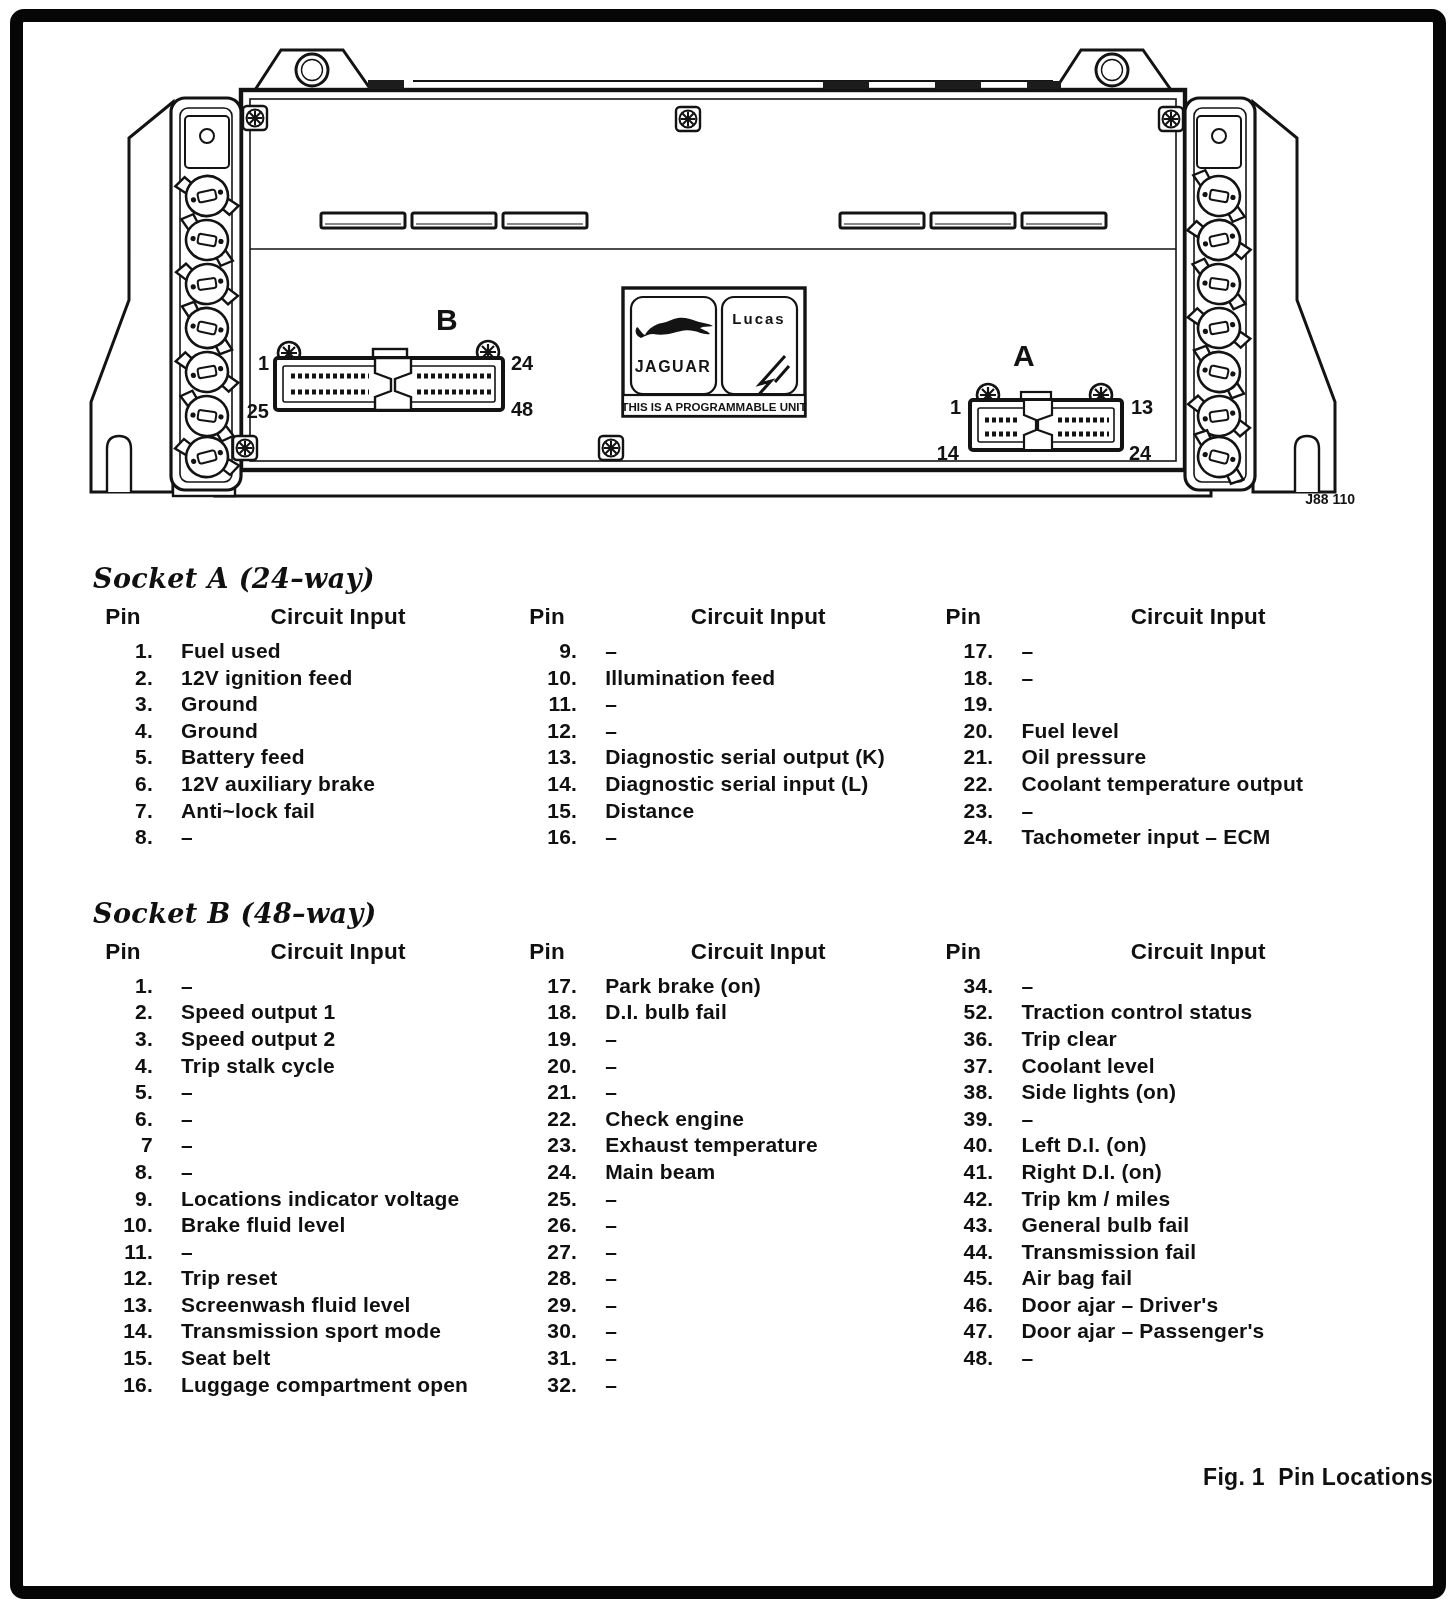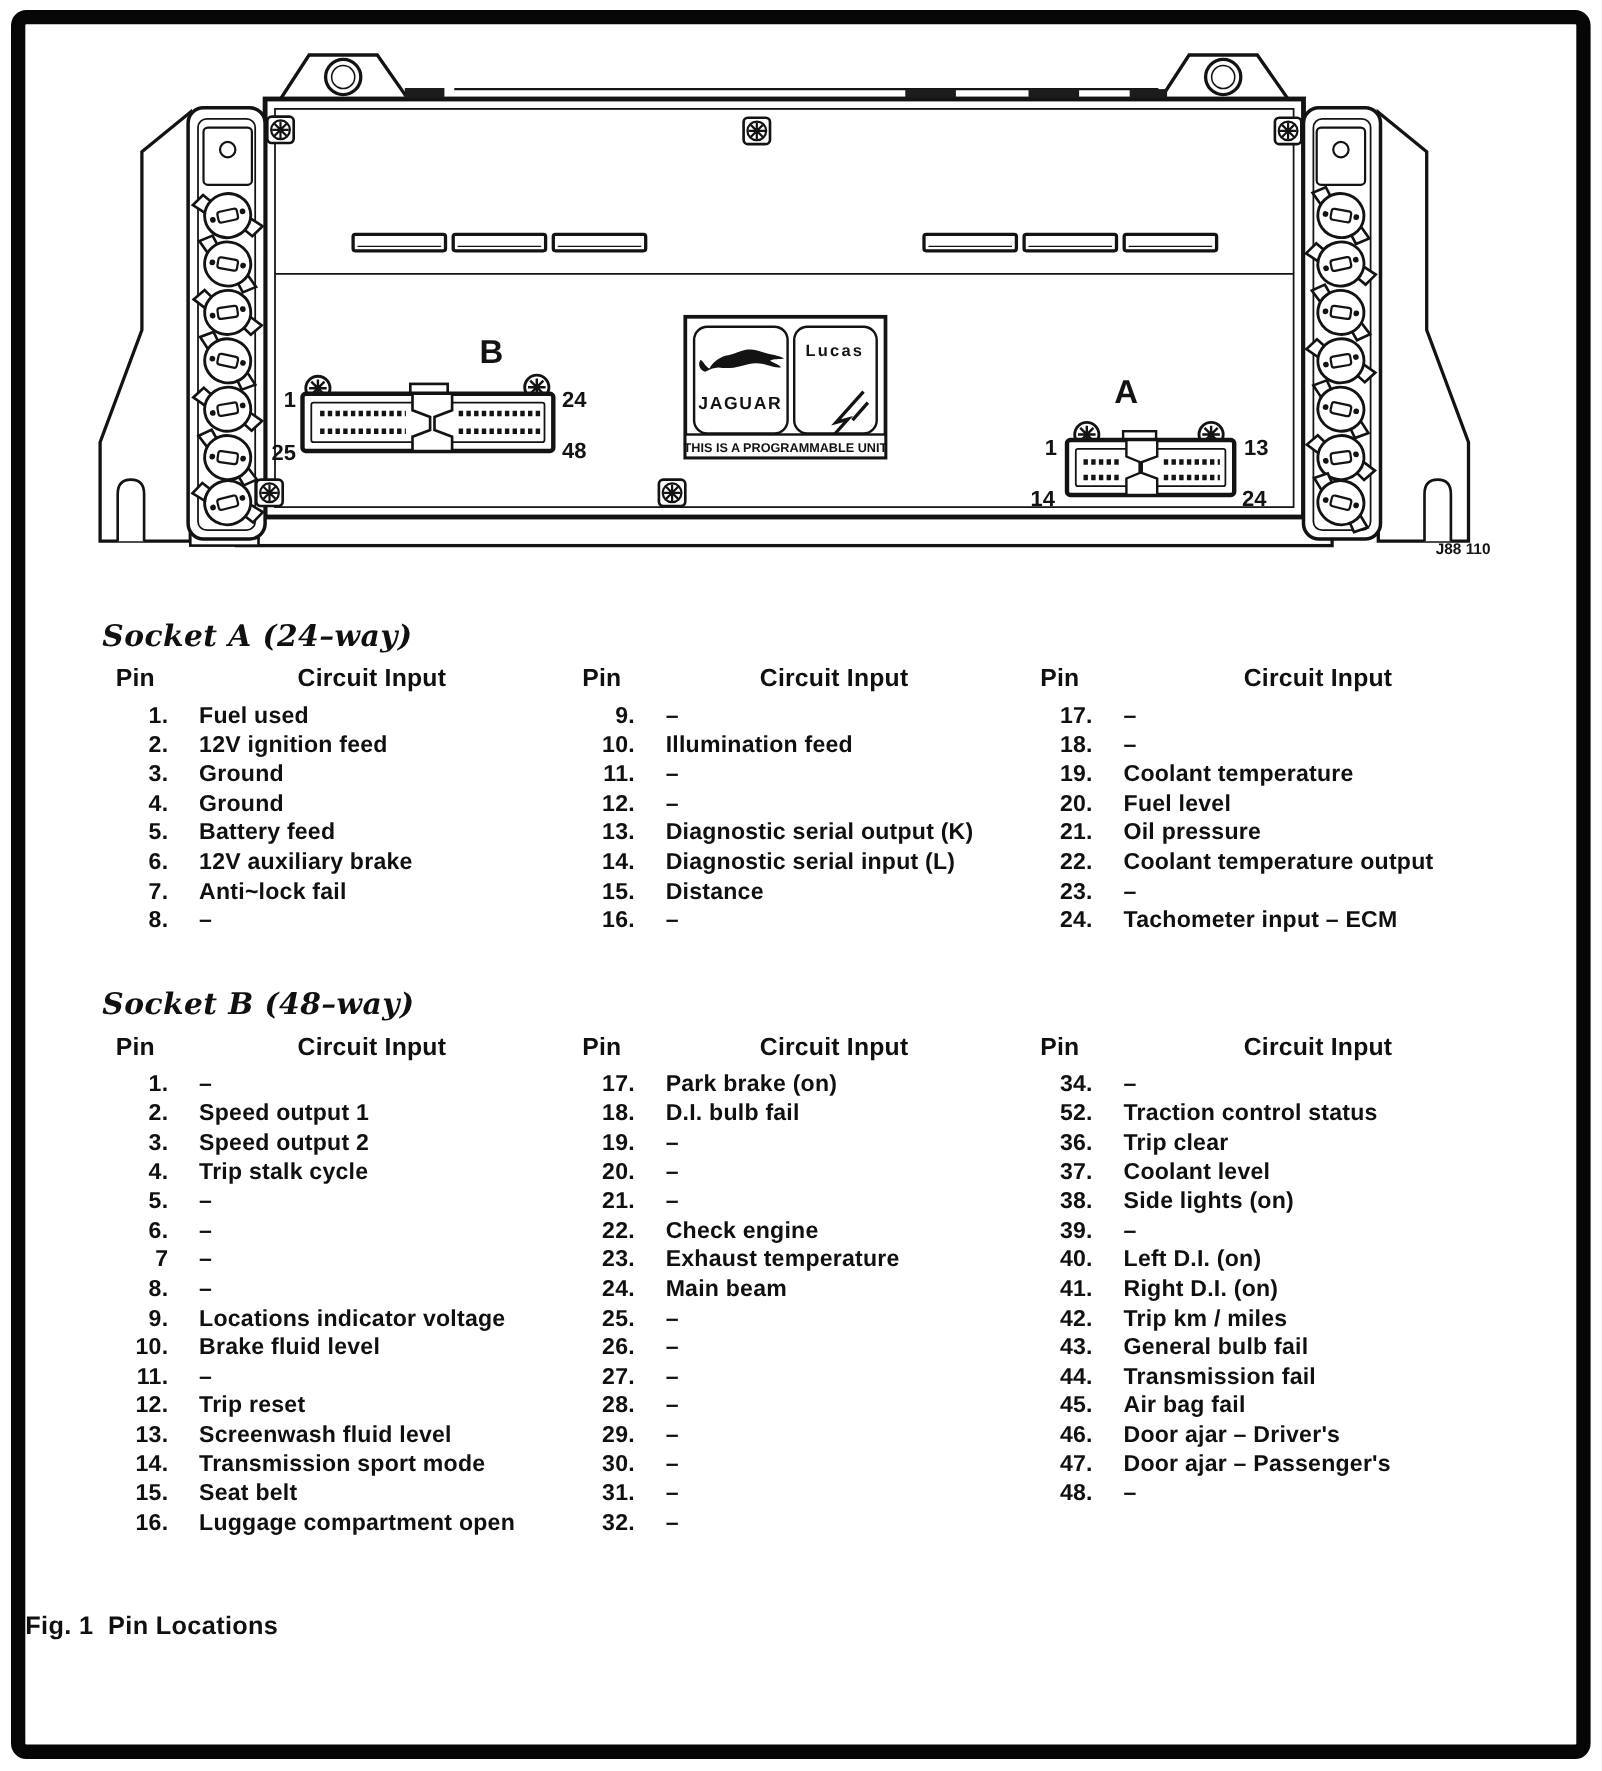--- a/index.html
+++ b/index.html
@@ -12,21 +12,21 @@
   .sect{margin:40px 58px 0 70px;}
   .sect-title{font-family:"DejaVu Serif","Liberation Serif",serif;font-style:italic;font-weight:bold;font-size:27px;letter-spacing:.4px;margin-top:47px;}
   .cols{display:grid;grid-template-columns:1.02fr 1fr 1.12fr;column-gap:22px;margin-top:10px;}
   .pin-head{display:grid;grid-template-columns:60px 28px auto;font-weight:bold;font-size:22.5px;margin-bottom:8px;letter-spacing:.2px;text-align:center;}
   .h-pin{grid-column:1;}
   .h-input{grid-column:3;}
   .pin-rows{display:block;}
   .pin-row{display:grid;grid-template-columns:60px 28px auto;font-weight:bold;font-size:21px;line-height:26.6px;letter-spacing:.2px;}
   .p-num{grid-column:1;text-align:right;}
   .p-label{grid-column:3;white-space:nowrap;}
-  .caption{margin-top:66px;text-align:left;font-weight:bold;font-size:23px;white-space:pre;letter-spacing:.3px;}
+  .caption{margin-top:66px;text-align:right;font-weight:bold;font-size:23px;white-space:pre;letter-spacing:.3px;}
   text{fill:#131313;font-family:"Liberation Sans",sans-serif;}
 </style>
 </head>
 <body>
 
 <div class="page">
 <div class="frame">
 
   <div class="drawing">
     <svg width="1300" height="492" viewBox="55 56 1300 492">
@@ -293,21 +293,20 @@
               <span class="p-label">–</span>
             </div>
 
             <div class="pin-row">
               <span class="p-num">18.</span>
               <span class="p-label">–</span>
             </div>
 
             <div class="pin-row">
               <span class="p-num">19.</span>
-              <span class="p-label">Coolant temperature</span>
             </div>
 
             <div class="pin-row">
               <span class="p-num">20.</span>
               <span class="p-label">Fuel level</span>
             </div>
 
             <div class="pin-row">
               <span class="p-num">21.</span>
               <span class="p-label">Oil pressure</span>

